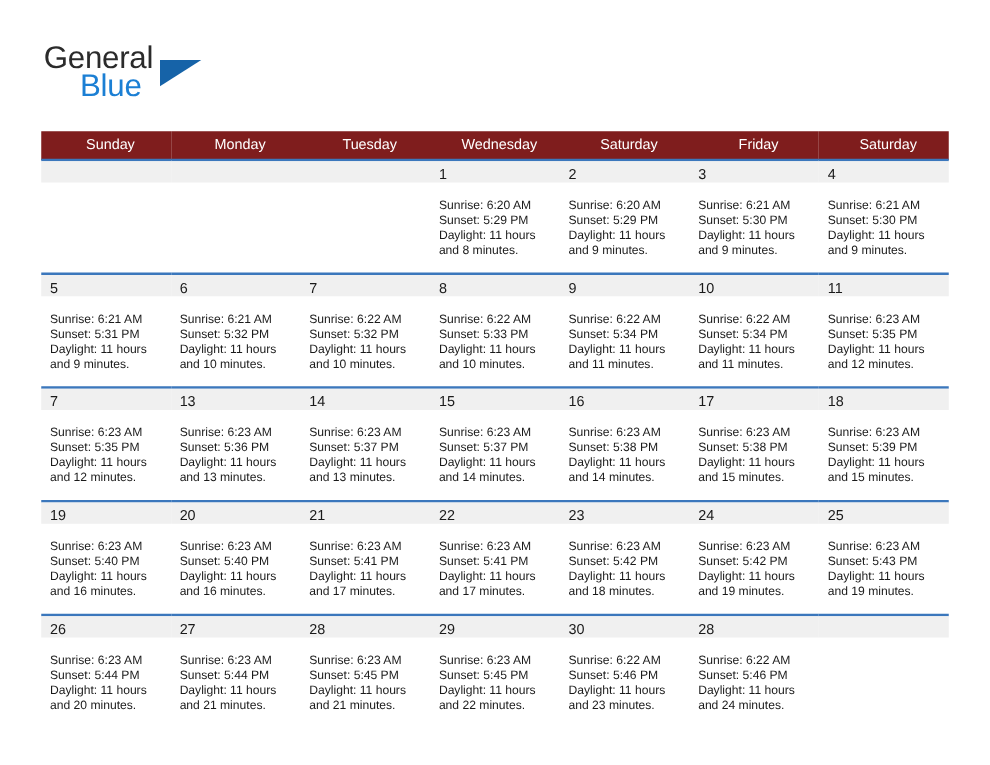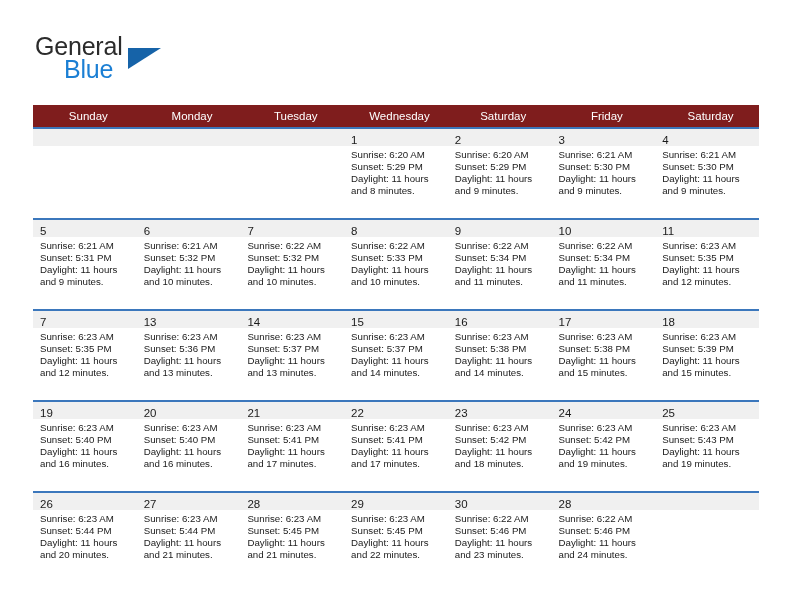--- a/index.html
+++ b/index.html
@@ -132,21 +132,21 @@
   }
   .daynum {
     font-size: 11.5px;
     color: #1a1a1a;
     line-height: 15px;
   }
   .empty .daynum-band {
     background: #f0f0f0;
   }
   .details {
-    padding: 3px 6px 0 7px;
+    padding: 13px 6px 0 7px;
     font-size: 9.7px;
     line-height: 11.9px;
     color: #1a1a1a;
   }
   .details div { white-space: nowrap; }
 </style>
 </head>
 <body>
 
 <div class="page">

